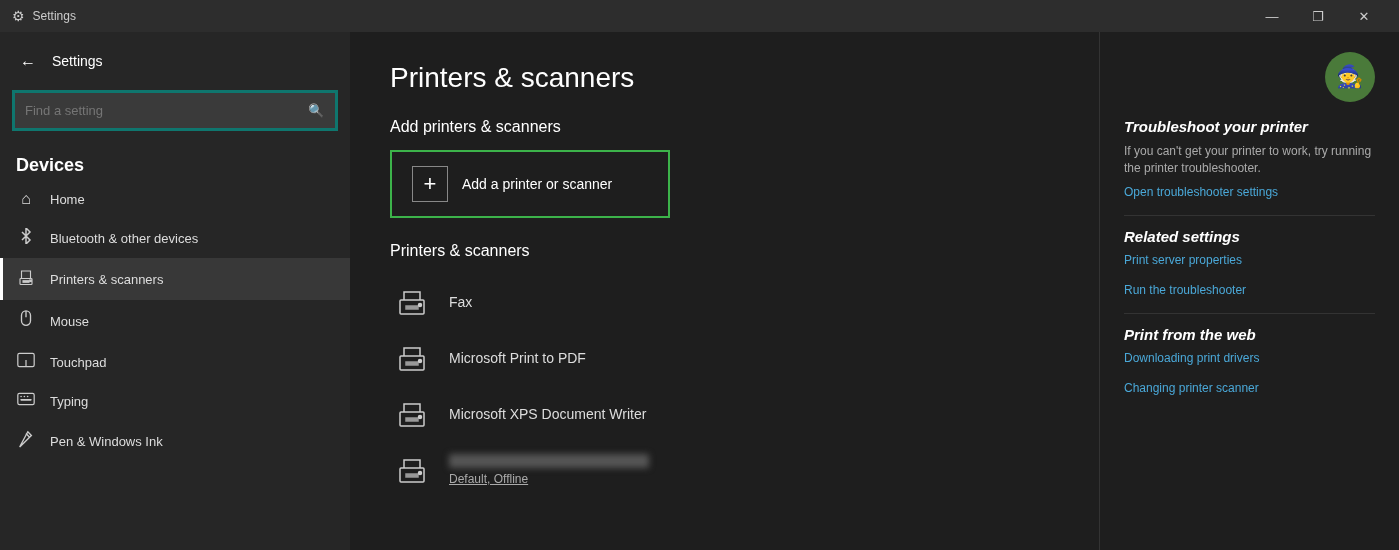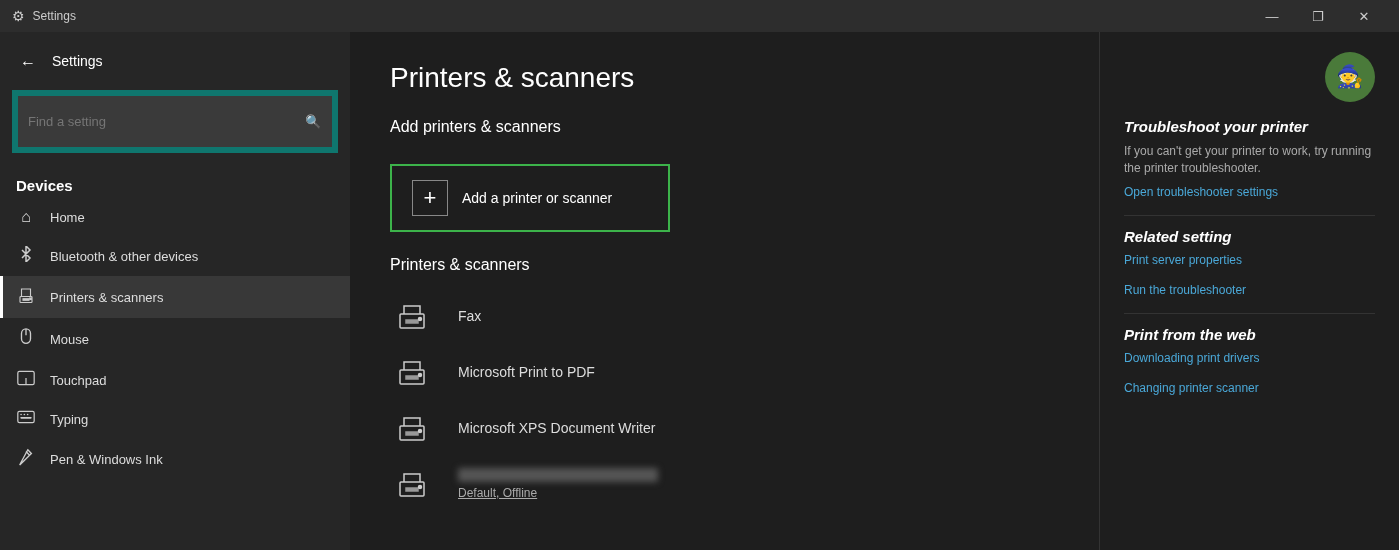--- a/index.html
+++ b/index.html
@@ -84,38 +84,38 @@
     .sidebar-title {
       font-size: 14px;
       color: #fff;
     }
 
     .search-box {
       margin: 8px 12px 16px 12px;
       display: flex;
       align-items: center;
       background: #3a3a3a;
-      border: 6px solid #0f766e;
-      padding: 18px 10px;
+      border: 3px solid #0f766e;
+      padding: 10px 10px;
     }
     .search-box input {
       background: transparent;
       border: none;
       color: #aaa;
       font-size: 13px;
       flex: 1;
       outline: none;
     }
     .search-icon-unicode {
       color: #aaa;
       font-size: 13px;
     }
 
     .sidebar-section-label {
-      font-size: 15px;
+      font-size: 18px;
       color: #fff;
       font-weight: 600;
       padding: 8px 16px 4px 16px;
     }
 
     .sidebar-item {
       display: flex;
       align-items: center;
       padding: 10px 16px;
       cursor: pointer;
@@ -155,21 +155,21 @@
       font-size: 28px;
       font-weight: 300;
       color: #fff;
       margin-bottom: 24px;
     }
 
     .section-heading {
       font-size: 16px;
       font-weight: 400;
       color: #fff;
-      margin-bottom: 28px;
+      margin-bottom: 14px;
     }
 
     .add-printer-btn {
       display: flex;
       align-items: center;
       gap: 14px;
       border: 2px solid #3cb34a;
       background: transparent;
       color: #fff;
       padding: 14px 20px;
@@ -193,21 +193,21 @@
     .printers-section-heading {
       font-size: 16px;
       font-weight: 400;
       color: #fff;
       margin-bottom: 14px;
     }
 
     .printer-item {
       display: flex;
       align-items: center;
-      gap: 28px;
+      gap: 19px;
       padding: 10px 4px;
       cursor: pointer;
     }
     .printer-icon {
       width: 36px;
       height: 36px;
       flex-shrink: 0;
       display: flex;
       align-items: center;
       justify-content: center;
@@ -472,21 +472,21 @@
         <span>🧙</span>
       </div>
     </div>
 
     <div class="right-section-title">Troubleshoot your printer</div>
     <div class="right-description">If you can't get your printer to work, try running the printer troubleshooter.</div>
     <a class="right-link">Open troubleshooter settings</a>
 
     <hr class="right-divider">
 
-    <div class="right-section-title">Related setting</div>
+    <div class="right-section-title">Related settings</div>
     <a class="right-link">Print server properties</a>
     <a class="right-link">Run the troubleshooter</a>
 
     <hr class="right-divider">
 
     <div class="right-section-title">Print from the web</div>
     <a class="right-link">Downloading print drivers</a>
     <a class="right-link">Changing printer scanner</a>
 
   </div>

